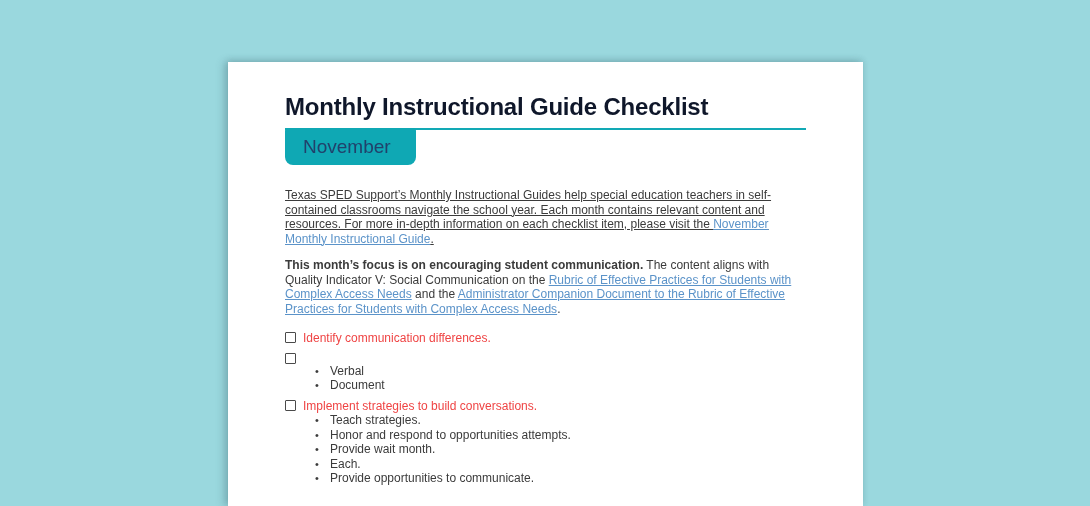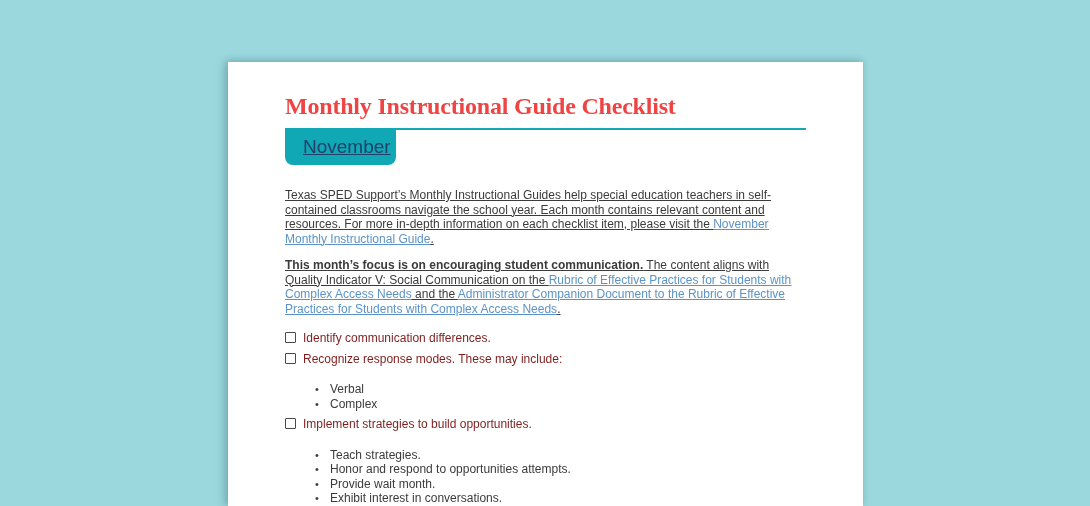--- a/index.html
+++ b/index.html
@@ -19,50 +19,48 @@
     box-shadow: -4px 0 8px rgba(55, 95, 105, 0.30), 0 -2px 6px rgba(55, 95, 105, 0.18);
   }
   .content {
     padding: 30px 57px 0 57px;
   }
   .doc-title {
     font-size: 24px;
     line-height: 29px;
     font-weight: 700;
     letter-spacing: -0.2px;
-    color: #ef4444;
-    font-family: Liberation Serif, serif;
+    color: #0f172a;
   }
   .title-rule {
     position: relative;
     margin-top: 7px;
     height: 2px;
     background: #12a9b5;
   }
   .month-badge {
     position: absolute;
     left: 0;
     top: 0;
-    width: 111px;
+    width: 131px;
     height: 37px;
     background: #0fa8b4;
     border-radius: 3px 3px 8px 8px;
     color: #21416b;
     font-size: 19px;
     line-height: 37px;
     padding-left: 18px;
-    text-decoration: underline;
   }
   .body-text {
     font-size: 12px;
     line-height: 14.5px;
     color: #3b3b3b;
   }
   .para-1 { margin-top: 58px; text-decoration: underline; }
-  .para-2 { margin-top: 12px; text-decoration: underline; }
+  .para-2 { margin-top: 12px; }
   .doc-link {
     color: #5b93c9;
     text-decoration: underline;
     cursor: pointer;
   }
   .bold-lead { font-weight: 700; }
   .checklist { margin-top: 15px; }
   .check-item { margin-top: 6px; }
   .check-item:first-child { margin-top: 0; }
   .check-row {
@@ -74,25 +72,24 @@
     width: 11px;
     height: 11px;
     border: 1.5px solid #4a4a4a;
     border-radius: 1px;
     background: #ffffff;
     margin: 1px 7px 0 0;
   }
   .check-label {
     font-size: 12px;
     line-height: 14.5px;
-    color: #7f1d1d;
+    color: #ef4444;
   }
   .sub-list {
     list-style: none;
-    margin-top: 16px;
   }
   .sub-list li {
     position: relative;
     padding-left: 45px;
     font-size: 12px;
     line-height: 14.5px;
     color: #3b3b3b;
   }
   .sub-list li::before {
     content: "\2022";
@@ -124,38 +121,36 @@
       <div class="check-item">
         <div class="check-row">
           <span class="checkbox"></span>
           <span class="check-label">Identify communication differences.</span>
         </div>
       </div>
 
       <div class="check-item">
         <div class="check-row">
           <span class="checkbox"></span>
-          <span class="check-label">Recognize response modes. These may include:</span>
         </div>
         <ul class="sub-list">
           <li>Verbal</li>
-          <li>Complex</li>
+          <li>Document</li>
         </ul>
       </div>
 
       <div class="check-item">
         <div class="check-row">
           <span class="checkbox"></span>
-          <span class="check-label">Implement strategies to build opportunities.</span>
+          <span class="check-label">Implement strategies to build conversations.</span>
         </div>
         <ul class="sub-list">
           <li>Teach strategies.</li>
           <li>Honor and respond to opportunities attempts.</li>
           <li>Provide wait month.</li>
-          <li>Exhibit interest in conversations.</li>
           <li>Each.</li>
           <li>Provide opportunities to communicate.</li>
         </ul>
       </div>
 
     </div>
   </div>
 </div>
 
 </body></html>

